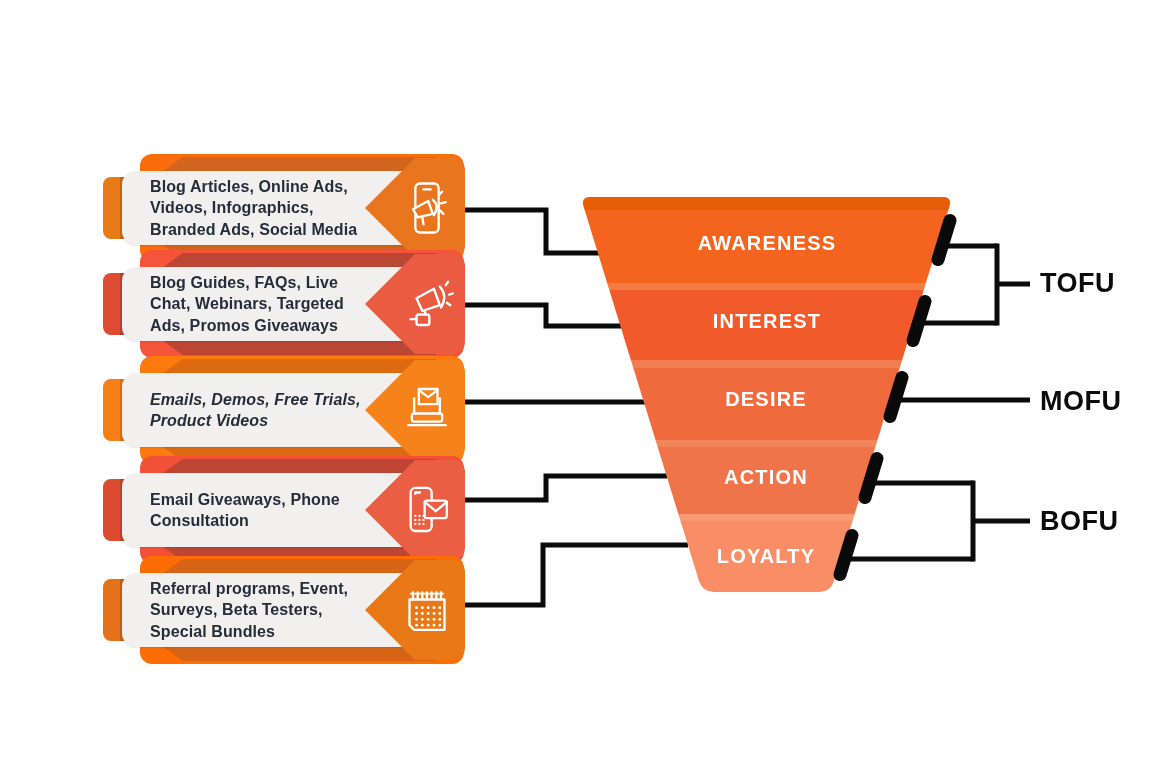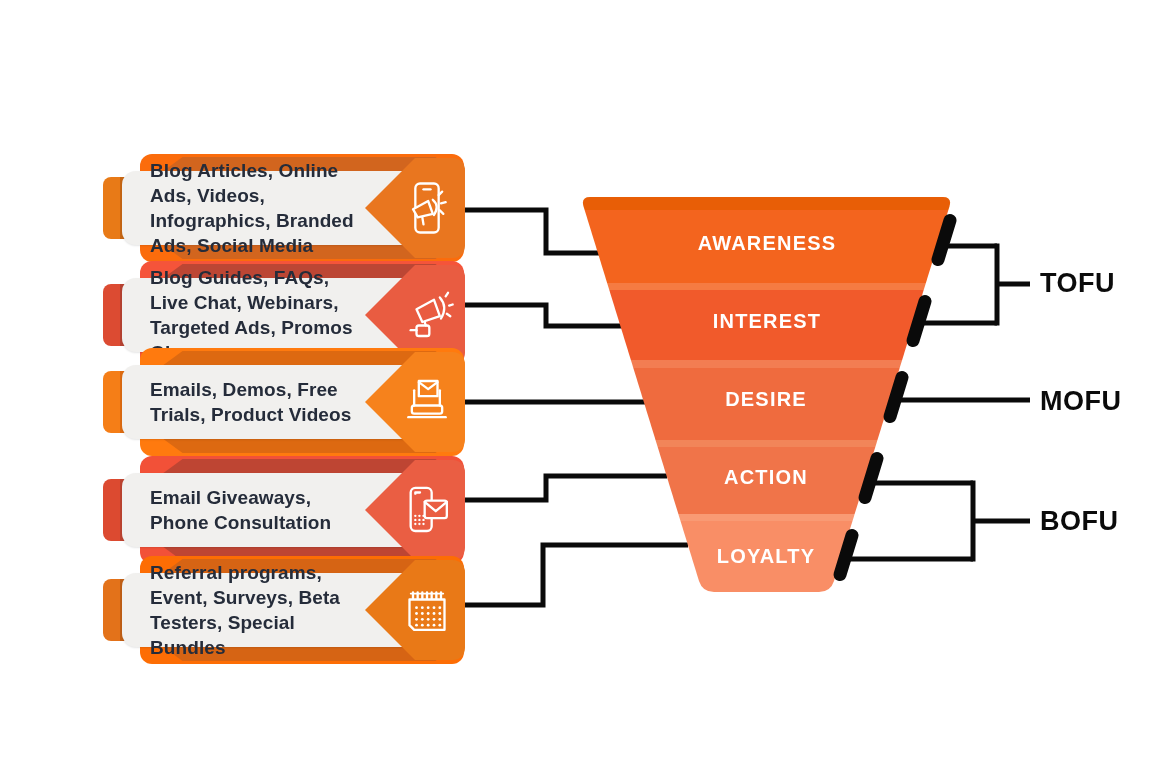--- a/index.html
+++ b/index.html
@@ -27,41 +27,41 @@
   .card .band-bottom{
     position:absolute;left:62px;bottom:3px;width:294px;height:15px;background:var(--band);
     clip-path:polygon(0 0,100% 0,93% 100%,7% 100%);
   }
   .card .plate{
     position:absolute;left:22px;top:17px;width:296px;height:74px;border-radius:14px;
     background:#F1F0EE;box-shadow:0 1px 2px rgba(0,0,0,.10);
     display:flex;align-items:center;
   }
   .card .plate p{
-    margin:0 12px 0 28px;max-width:218px;font-size:19px;line-height:1.32;font-weight:700;
+    margin:0 12px 0 28px;max-width:218px;font-size:16px;line-height:1.32;font-weight:700;
     color:#252C3A;letter-spacing:.1px;
   }
   .card .arrow{
     position:absolute;right:1px;top:4px;width:100px;height:100px;background:var(--arrow);
     border-radius:0 12px 12px 0;
     clip-path:polygon(0 50%,50% 0,100% 0,100% 100%,50% 100%);
     display:flex;align-items:center;justify-content:flex-end;
   }
   .card .arrow svg{width:56px;height:56px;margin-right:10px;stroke:#fff;stroke-width:2;
     fill:none;stroke-linecap:round;stroke-linejoin:round;}
   .card .arrow svg .fillbg{fill:var(--arrow);}
   .card .arrow svg .dot{fill:#fff;stroke:none;}
 
   .v-o1{--bright:#FB6C0C;--band:#D2651E;--arrow:#E9761F;--tabL:#E87A17;--tabR:#C66613;}
   .v-t1{--bright:#F5543A;--band:#BC4634;--arrow:#E95C41;--tabL:#DC4B32;--tabR:#B64231;}
   .v-o2{--bright:#FF7A0E;--band:#DD6911;--arrow:#F6821C;--tabL:#F57E17;--tabR:#DD6B10;}
   .v-t2{--bright:#F25138;--band:#BE4533;--arrow:#EA5E43;--tabL:#DC4A30;--tabR:#BC4330;}
   .v-o3{--bright:#FD6D04;--band:#D66414;--arrow:#E97917;--tabL:#E3721A;--tabR:#C05F15;}
 
-  .card1{top:154px;} .card2{top:261px;} .card3{top:348px;} .card4{top:456px;} .card5{top:556px;}
+  .card1{top:154px;} .card2{top:250px;} .card3{top:356px;font-style:italic;} .card4{top:456px;} .card5{top:556px;}
 
   
   .funnel-label{font-size:20px;font-weight:800;fill:#ffffff;letter-spacing:1.2px;text-anchor:middle;}
   .group-label{font-size:27px;font-weight:800;fill:#0b0b0b;letter-spacing:.5px;}
   .black-line{stroke:#0a0a0a;stroke-width:5;fill:none;}
   .tick{fill:#0a0a0a;}
 </style>
 </head>
 <body>
 

